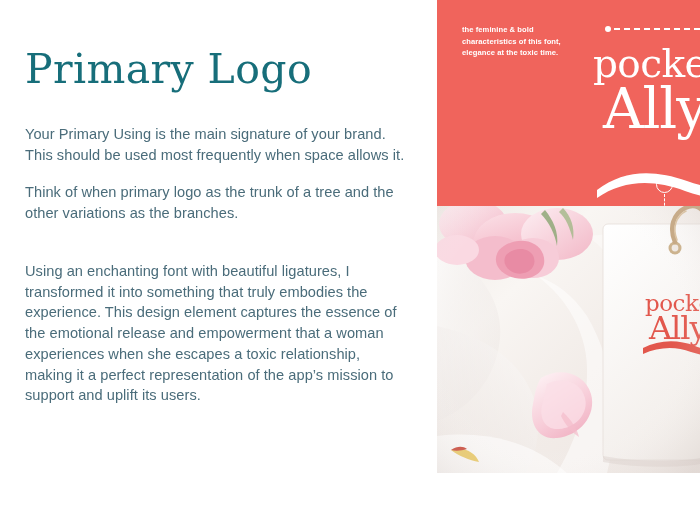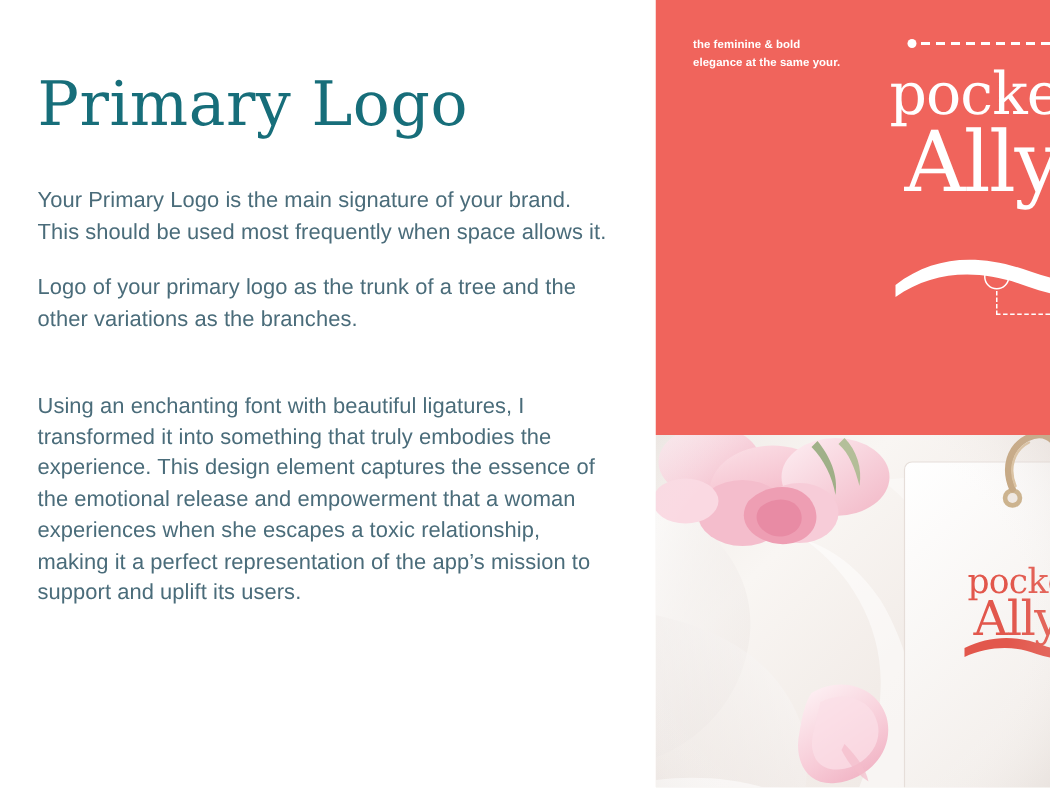--- a/index.html
+++ b/index.html
@@ -60,21 +60,21 @@
     height: 525px;
     display: flex;
     flex-direction: column;
     overflow: hidden;
   }
 
   
   .coral-panel {
     position: relative;
     width: 263px;
-    height: 290px;
+    height: 206px;
     background: #F0645C;
     overflow: hidden;
     flex: none;
   }
   .annotation-note {
     position: absolute;
     left: 25px;
     top: 24px;
     width: 150px;
     font-family: "Liberation Sans", sans-serif;
@@ -191,35 +191,36 @@
 </style>
 </head>
 <body>
 
 <div class="slide">
 
   <div class="left-col">
 
     <h1 class="page-title">Primary Logo</h1>
 
-    <p class="body-para">Your Primary Logo is the main signature of your brand. This should be used most frequently when space allows it.</p>
-
-    <p class="body-para">Logo of your primary logo as the trunk of a tree and the other variations as the branches.</p>
+    <p class="body-para">Your Primary Using is the main signature of your brand. This should be used most frequently when space allows it.</p>
+
+    <p class="body-para">Think of when primary logo as the trunk of a tree and the other variations as the branches.</p>
 
     <p class="body-para spaced-before">Using an enchanting font with beautiful ligatures, I transformed it into something that truly embodies the experience. This design element captures the essence of the emotional release and empowerment that a woman experiences when she escapes a toxic relationship, making it a perfect representation of the app’s mission to support and uplift its users.</p>
 
   </div>
 
   <div class="right-col">
 
     <div class="coral-panel">
 
       <div class="annotation-note">
         <span>the feminine &amp; bold</span>
-        <span>elegance at the same your.</span>
+        <span>characteristics of this font,</span>
+        <span>elegance at the toxic time.</span>
       </div>
 
       <div class="leader-top">
         <span class="leader-dot"></span>
         <span class="leader-line"></span>
       </div>
 
       <div class="logo-lockup">
         <span class="logo-word-top">pocket</span>
         <span class="logo-word-bottom">Ally</span>

